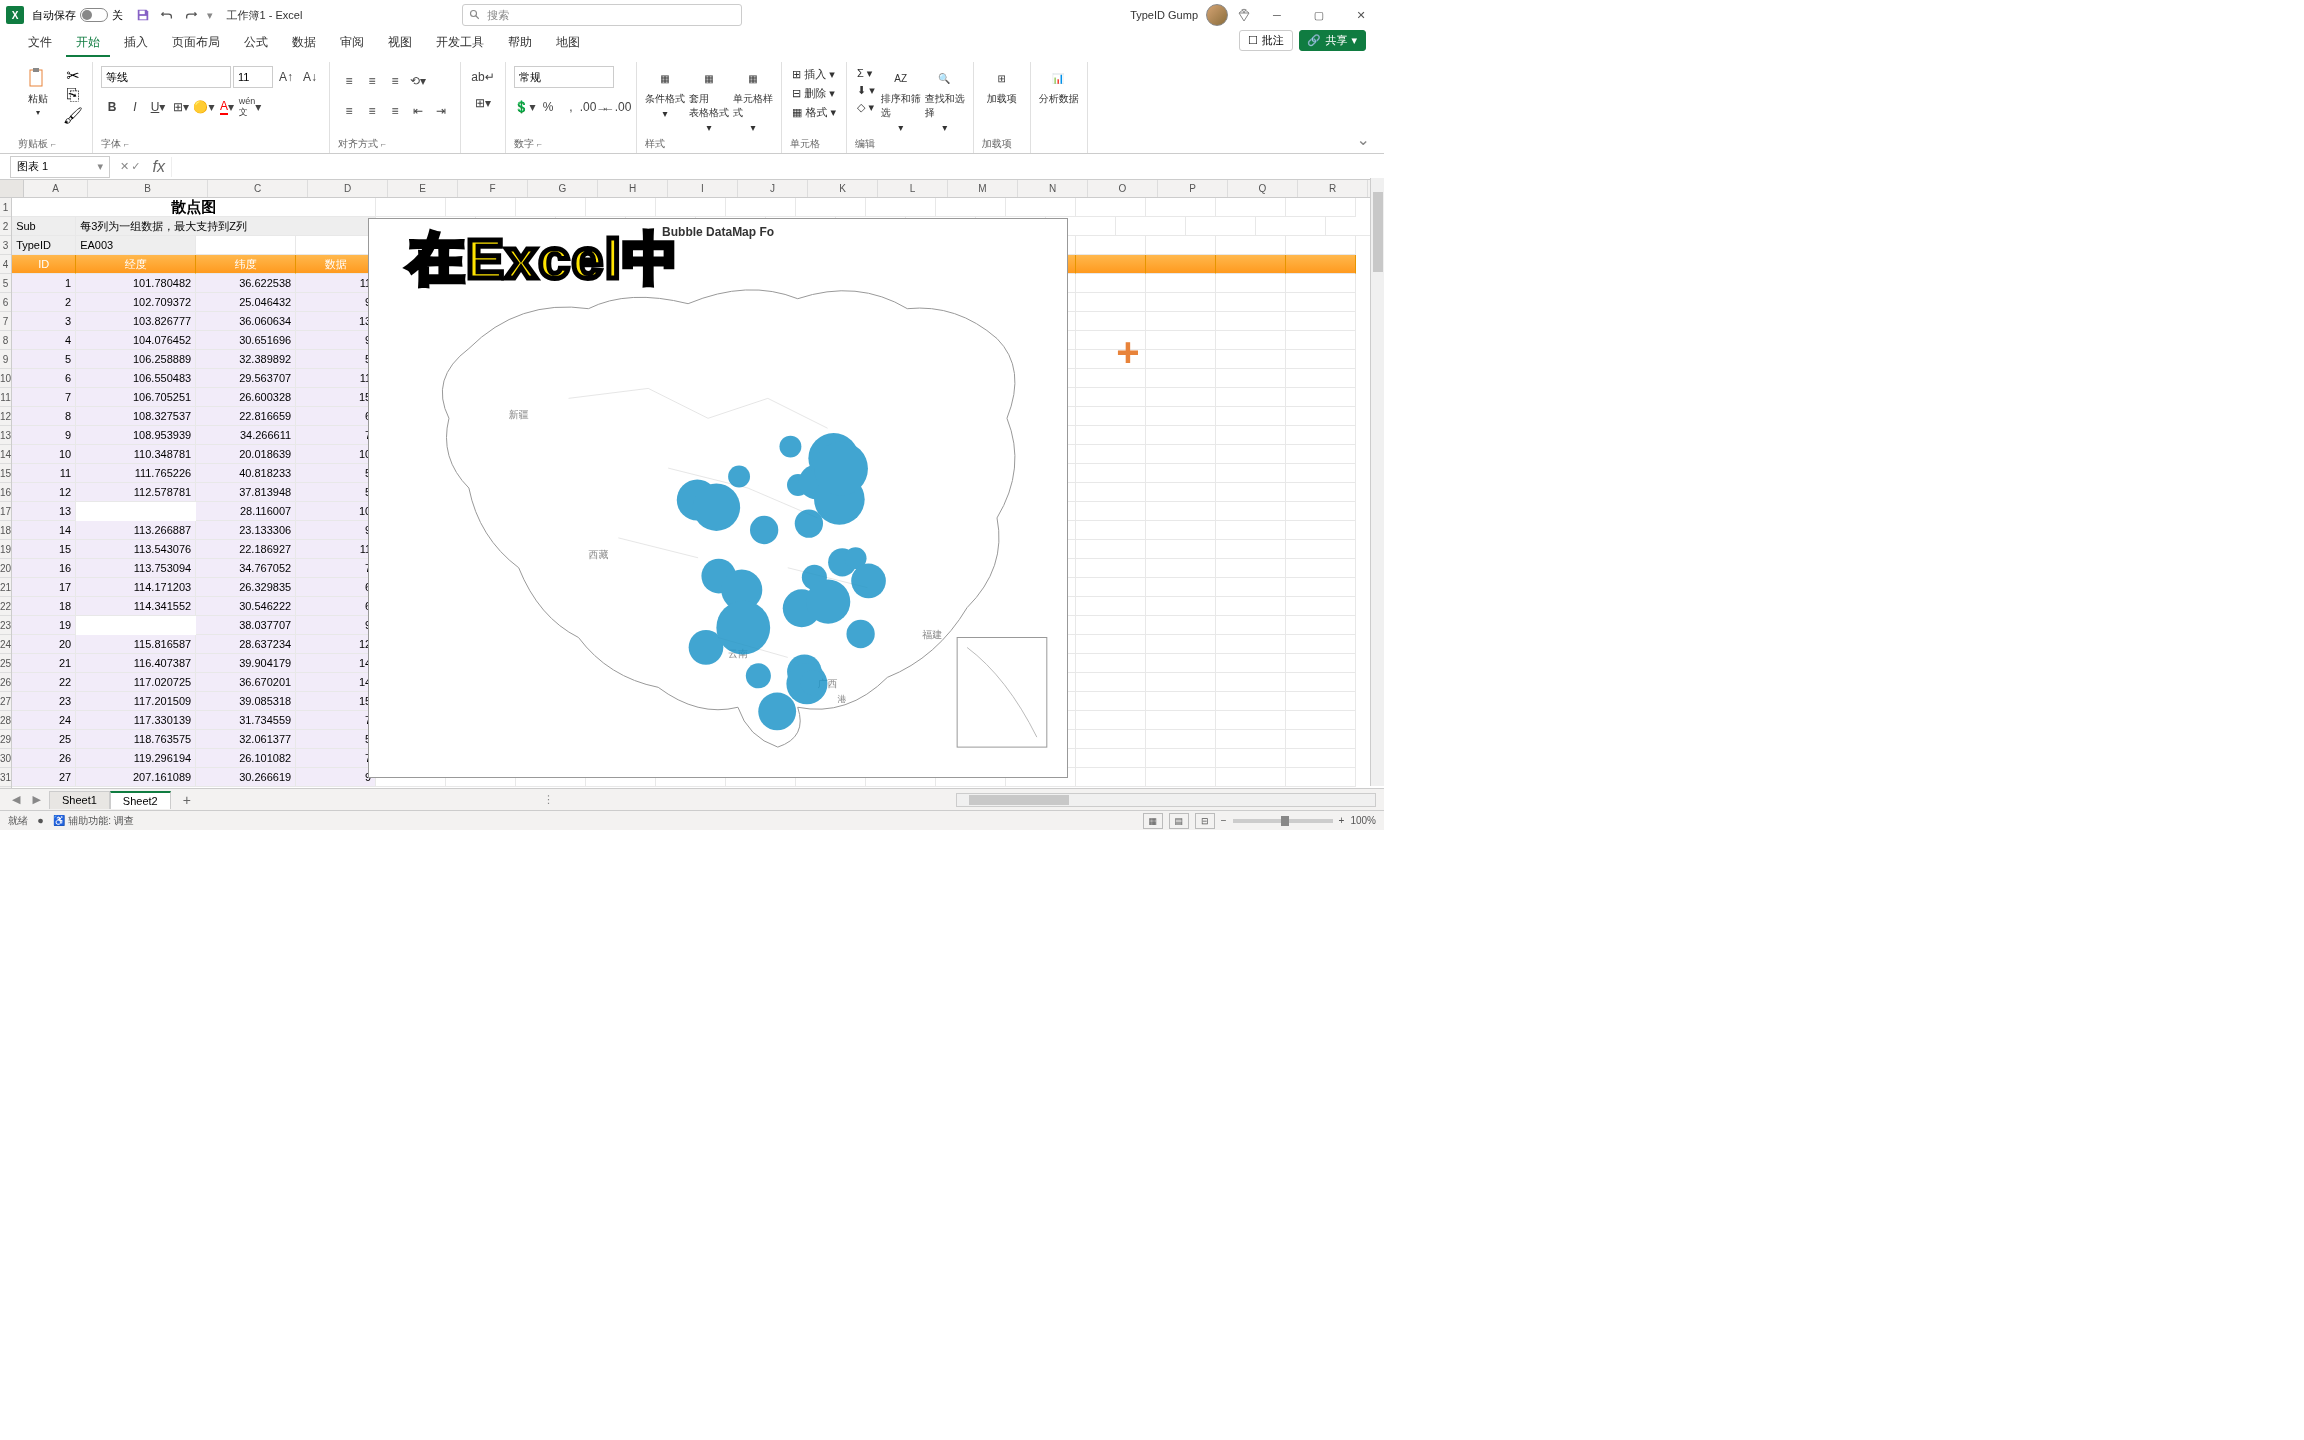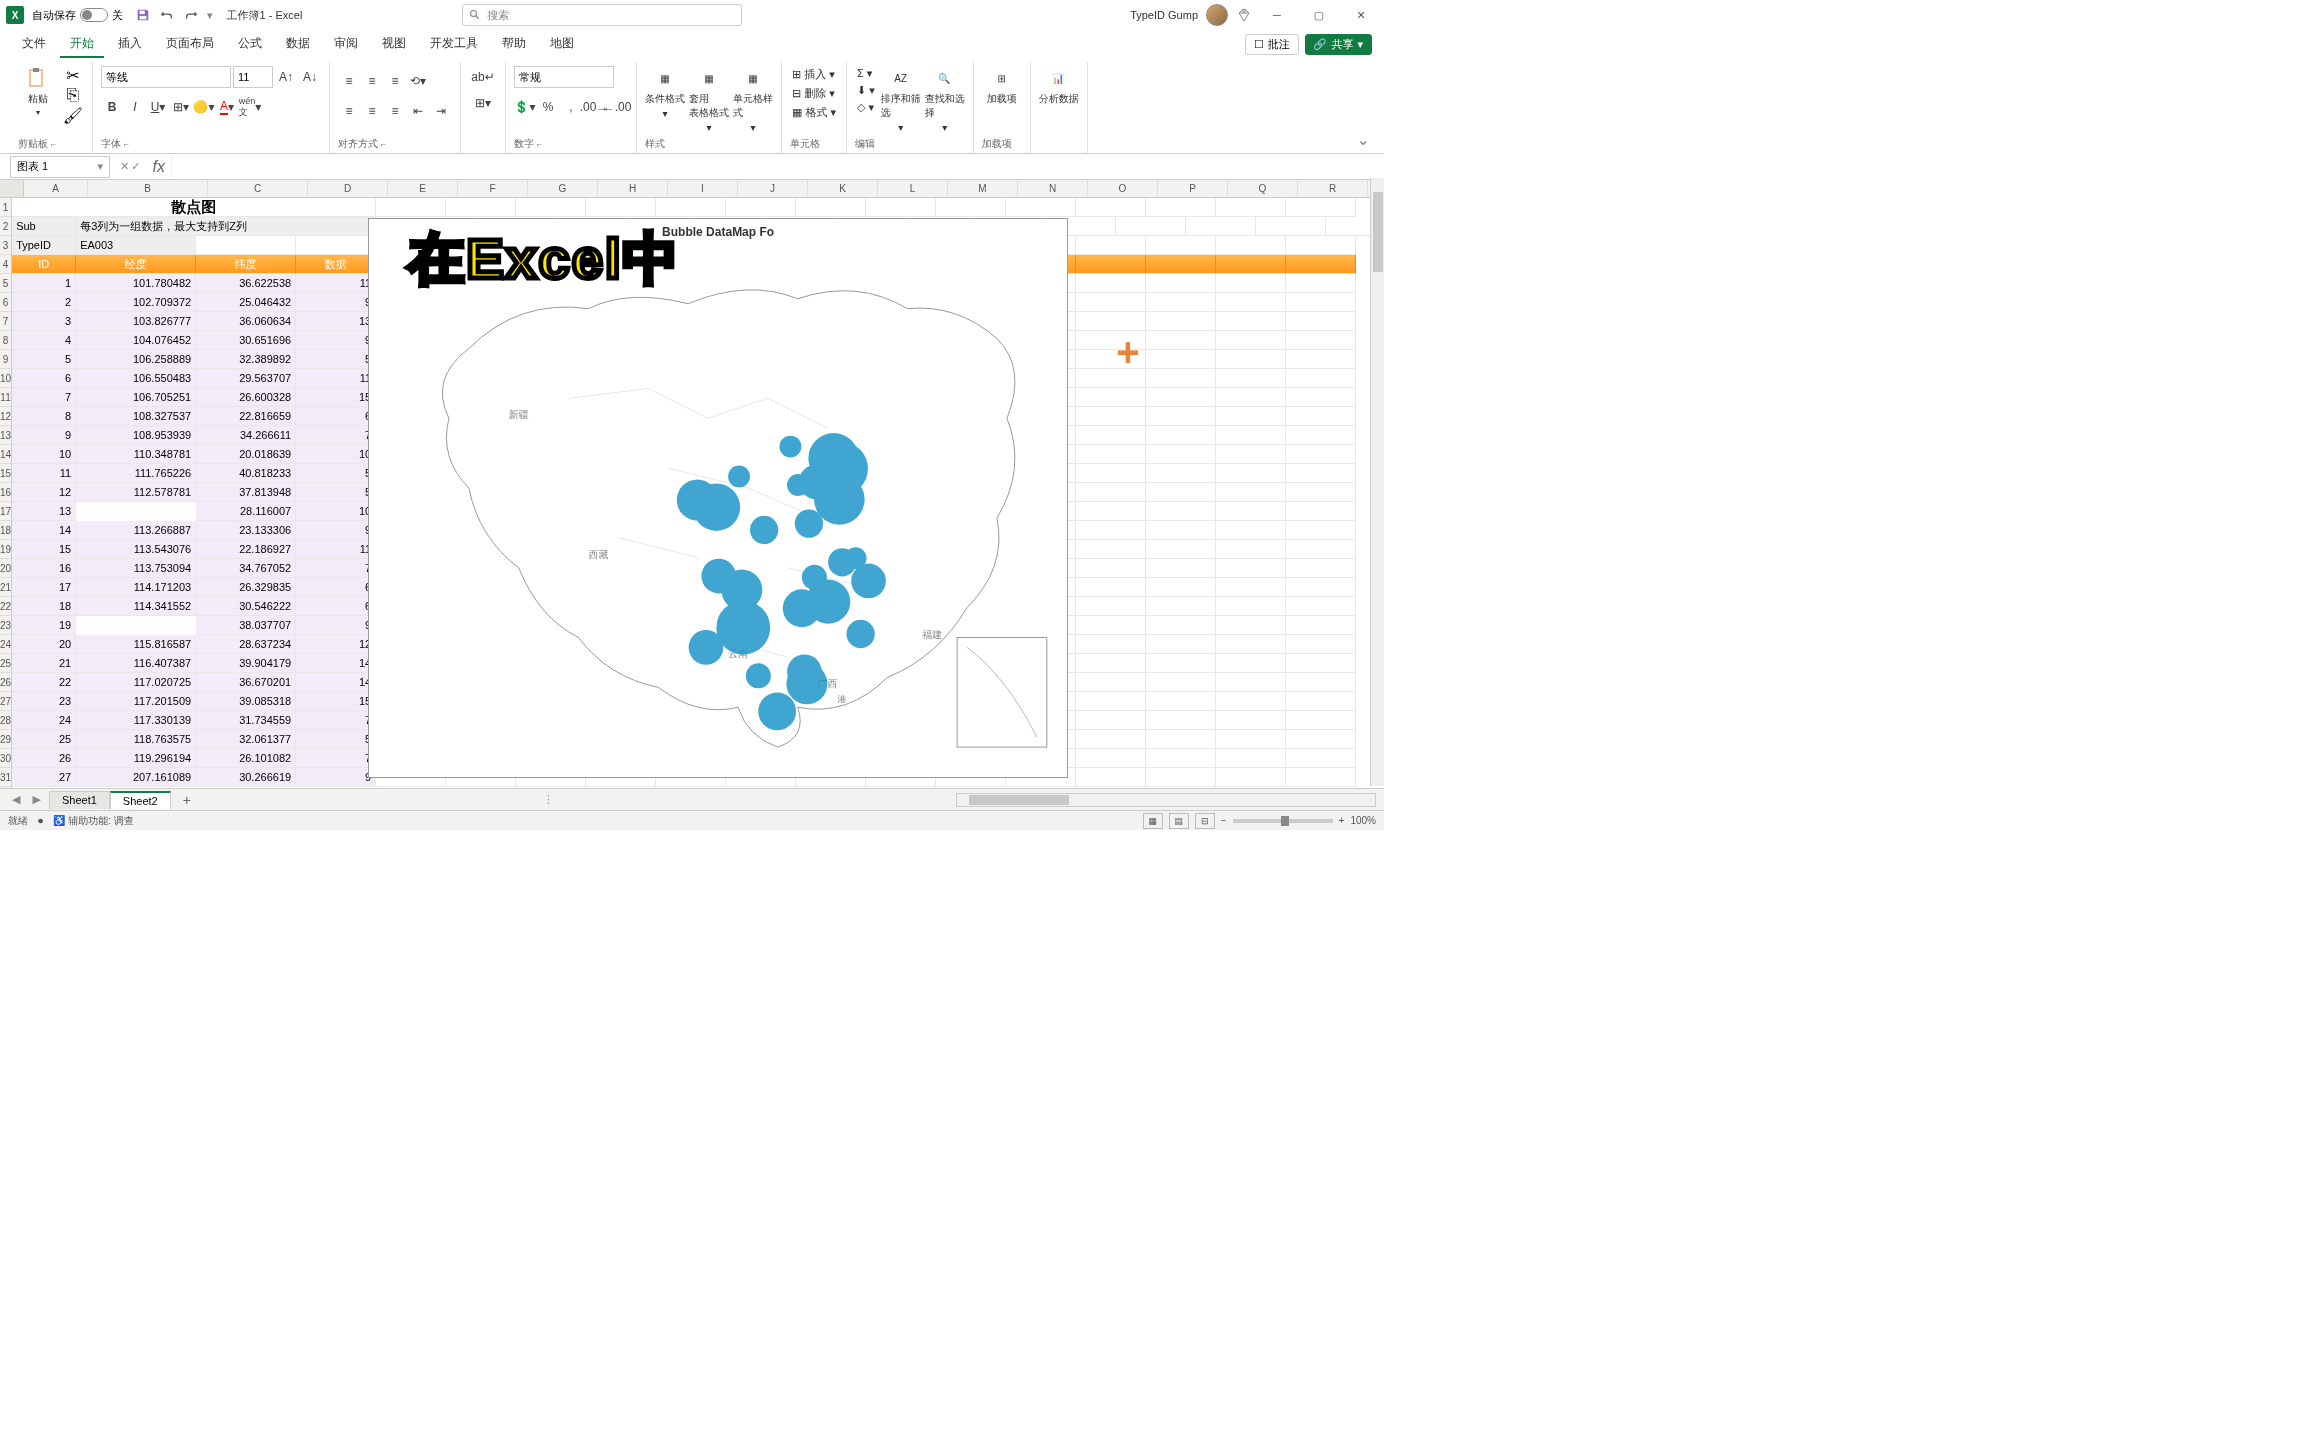--- a/index.html
+++ b/index.html
@@ -14,21 +14,21 @@
 .qat-btn { width: 24px; height: 24px; display: flex; align-items: center; justify-content: center; color: #555; cursor: pointer; }
 .qat-btn svg { width: 14px; height: 14px; }
 .doc-title { margin-left: 10px; color: #333; }
 .search-box { flex: 0 0 auto; margin-left: 160px; width: 280px; height: 22px; border: 1px solid #ccc; border-radius: 3px; display: flex; align-items: center; padding: 0 6px; color: #888; font-size: 11px; gap: 6px; }
 .titlebar-right { margin-left: auto; display: flex; align-items: center; gap: 8px; }
 .user-name { color: #333; font-size: 11px; }
 .avatar { width: 22px; height: 22px; border-radius: 50%; background: linear-gradient(135deg,#d4a373,#8a6d3b); border: 1px solid #888; }
 .win-btn { width: 34px; height: 24px; display: flex; align-items: center; justify-content: center; color: #555; }
 
 
-.tabs { height: 28px; display: flex; align-items: center; padding: 0 12px; gap: 4px; font-size: 12px; }
+.tabs { height: 28px; display: flex; align-items: flex-start; padding: 0 18px; gap: 4px; font-size: 12px; }
 .tab { padding: 4px 10px; color: #333; cursor: pointer; }
 .tab.active { border-bottom: 2px solid #107c41; color: #107c41; font-weight: 500; }
 .tabs-right { margin-left: auto; display: flex; gap: 6px; }
 .pill-btn { border: 1px solid #ccc; border-radius: 3px; padding: 2px 8px; font-size: 11px; display: flex; align-items: center; gap: 4px; background: #fff; }
 .pill-btn.share { background: #107c41; color: #fff; border-color: #107c41; }
 
 
 .ribbon { height: 96px; border-bottom: 1px solid #ccc; display: flex; padding: 4px 10px 0; background: #fff; }
 .rib-group { border-right: 1px solid #e0e0e0; padding: 0 8px; display: flex; flex-direction: column; }
 .rib-group:last-child { border-right: none; }

